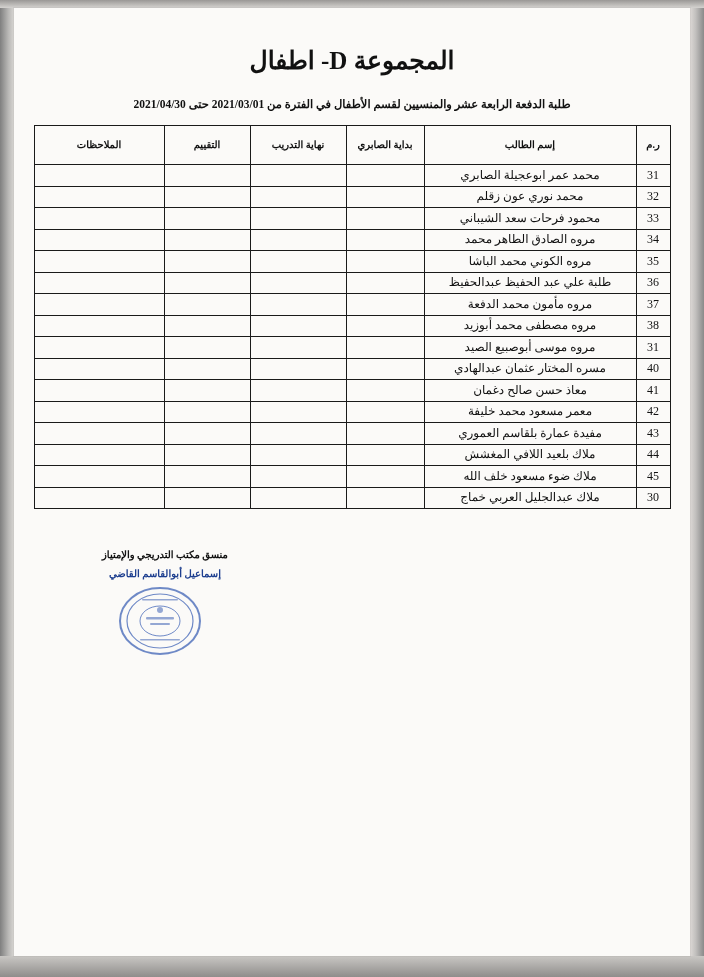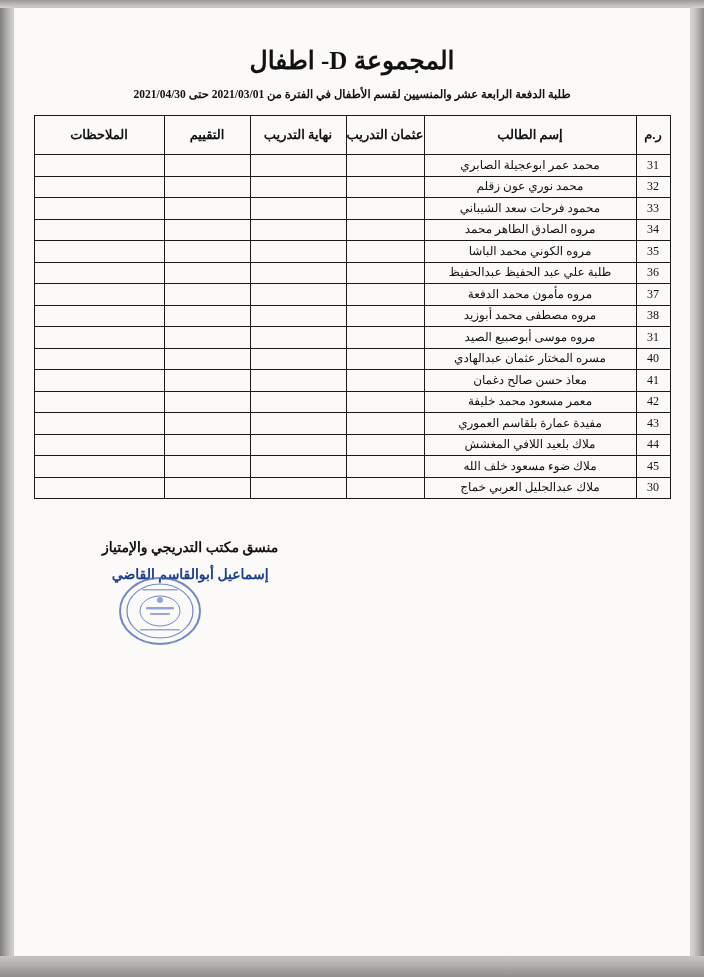--- a/index.html
+++ b/index.html
@@ -45,42 +45,42 @@
     font-size: 25px;
     font-weight: bold;
     margin-top: 38px;
     letter-spacing: 0px;
     font-family: "Liberation Serif", "DejaVu Serif", serif;
   }
   .doc-subtitle {
     text-align: center;
     font-size: 11.5px;
     font-weight: bold;
-    margin-top: 12px;
+    margin-top: 22px;
     direction: rtl;
   }
   table.roster {
     border-collapse: collapse;
     margin: 14px auto 0 auto;
     width: 636px;
     table-layout: fixed;
     direction: rtl;
   }
   table.roster th, table.roster td {
     border: 1px solid #1a1a1a;
     padding: 0;
     height: 20.5px;
     font-size: 12px;
     text-align: center;
     vertical-align: middle;
   }
   table.roster thead th {
     height: 38px;
     font-weight: bold;
-    font-size: 13px;
+    font-size: 10px;
     line-height: 1.15;
   }
   col.c-num   { width: 34px; }
   col.c-name  { width: 212px; }
   col.c-start { width: 78px; }
   col.c-end   { width: 96px; }
   col.c-eval  { width: 86px; }
   col.c-notes { width: 130px; }
 
   td.num  { font-size: 12.5px; }
@@ -91,21 +91,21 @@
     white-space: nowrap;
   }
   .footer {
     position: relative;
     margin-top: 36px;
     height: 120px;
   }
   .sig-left, .sig-right {
     position: absolute;
     text-align: center;
-    font-size: 14px;
+    font-size: 10px;
     font-weight: bold;
     line-height: 1.9;
   }
   .sig-right { right: 74px; top: 0; }
   .sig-left  { left: 88px; top: 0; }
   .sig-left .sig-name, .sig-right .sig-name { display: block; }
   .sig-left .sig-name {
     color: #1e3f8f;
   }
   .sig-left .sig-role { color: #111; }
@@ -164,21 +164,21 @@
           <col class="c-name">
           <col class="c-start">
           <col class="c-end">
           <col class="c-eval">
           <col class="c-notes">
         </colgroup>
         <thead>
           <tr>
             <th>ر.م</th>
             <th>إسم الطالب</th>
-            <th>عثمان التدريب</th>
+            <th>بداية الصابري</th>
             <th>نهاية التدريب</th>
             <th>التقييم</th>
             <th>الملاحظات</th>
           </tr>
         </thead>
         <tbody id="roster-body">
             <tr>
               <td class="num">31</td>
               <td class="name">محمد عمر ابوعجيلة الصابري</td>
               <td></td>

